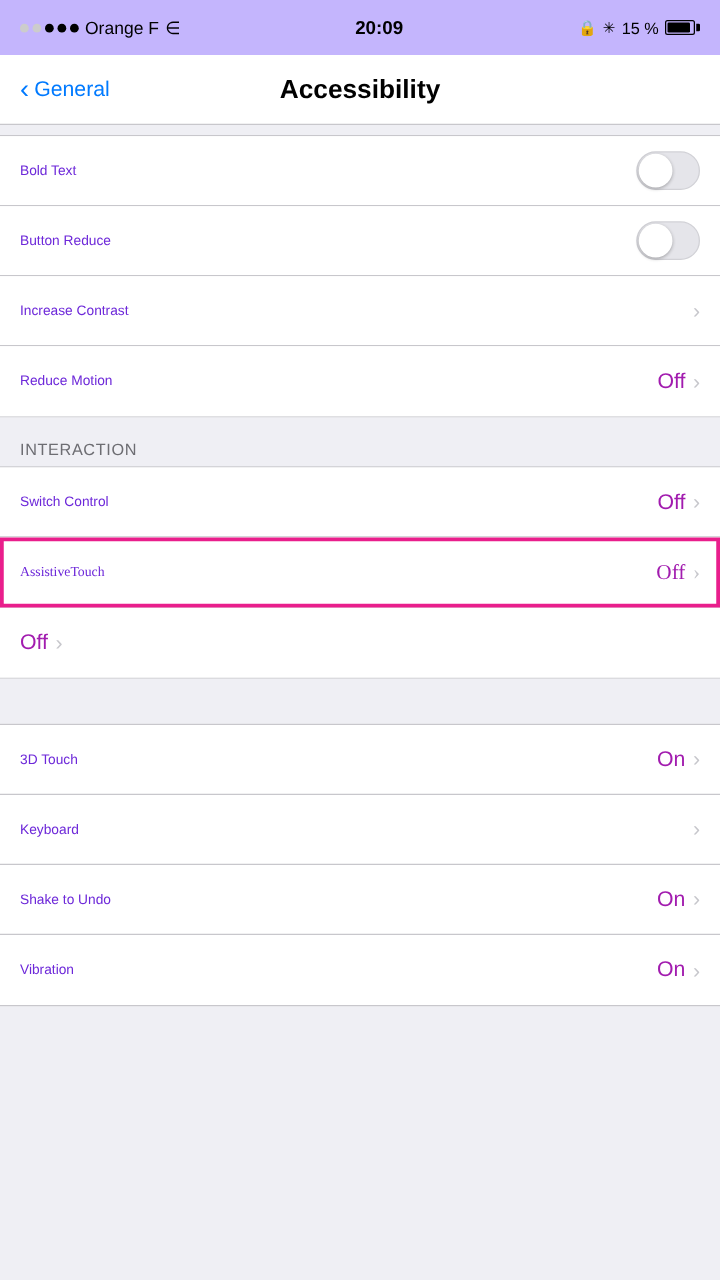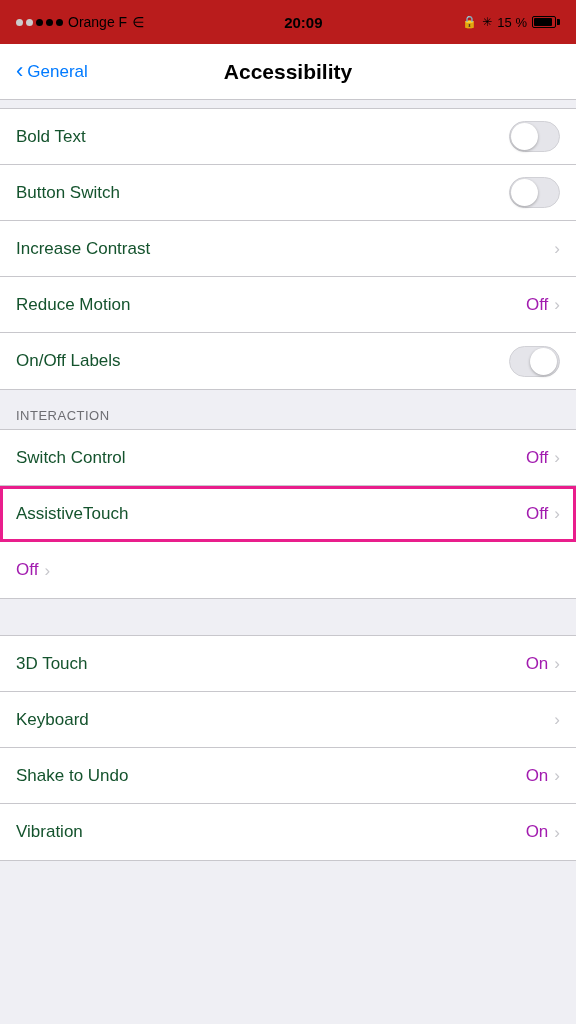--- a/index.html
+++ b/index.html
@@ -9,21 +9,21 @@
       width: 576px;
       min-height: 1024px;
       font-family: -apple-system, 'Helvetica Neue', Helvetica, Arial, sans-serif;
       background: #efeff4;
       color: #000;
       font-size: 17px;
     }
 
     
     .status-bar {
-      background: #b91c1c;
+      background: #c4b5fd;
       height: 44px;
       display: flex;
       align-items: center;
       justify-content: space-between;
       padding: 0 16px;
       font-size: 13px;
       font-weight: 500;
     }
     .status-left {
       display: flex;
@@ -140,22 +140,22 @@
       padding: 0 16px;
       min-height: 56px;
       border-bottom: 1px solid #c8c7cc;
       background: #fff;
       position: relative;
     }
     .list-item:last-child {
       border-bottom: none;
     }
     .list-item-label {
-      font-size: 17px;
-      color: #14532d;
+      font-size: 11px;
+      color: #6d28d9;
     }
     .list-item-right {
       display: flex;
       align-items: center;
       gap: 6px;
     }
     .list-item-value {
       font-size: 17px;
       color: #a21caf;
     }
@@ -192,20 +192,21 @@
     }
     .toggle.partial .toggle-knob {
       left: 20px;
     }
 
     
     .highlighted {
       outline: 3px solid #e91e8c;
       outline-offset: -3px;
       z-index: 2;
+      font-family: Liberation Serif, serif;
     }
 
     .gap-section {
       height: 36px;
       background: #efeff4;
     }
   </style>
 </head>
 <body>
 
@@ -249,21 +250,21 @@
   <div class="list-item">
     <span class="list-item-label">Bold Text</span>
     <div class="list-item-right">
       <div class="toggle">
         <div class="toggle-knob"></div>
       </div>
     </div>
   </div>
 
   <div class="list-item">
-    <span class="list-item-label">Button Switch</span>
+    <span class="list-item-label">Button Reduce</span>
     <div class="list-item-right">
       <div class="toggle">
         <div class="toggle-knob"></div>
       </div>
     </div>
   </div>
 
   <div class="list-item">
     <span class="list-item-label">Increase Contrast</span>
     <div class="list-item-right">
@@ -272,28 +273,20 @@
   </div>
 
   <div class="list-item">
     <span class="list-item-label">Reduce Motion</span>
     <div class="list-item-right">
       <span class="list-item-value">Off</span>
       <span class="chevron-right">›</span>
     </div>
   </div>
 
-  <div class="list-item">
-    <span class="list-item-label">On/Off Labels</span>
-    <div class="list-item-right">
-      <div class="toggle partial">
-        <div class="toggle-knob"></div>
-      </div>
-    </div>
-  </div>
 </div>
 
 <div class="section-header">INTERACTION</div>
 <div class="list-group">
 
   <div class="list-item">
     <span class="list-item-label">Switch Control</span>
     <div class="list-item-right">
       <span class="list-item-value">Off</span>
       <span class="chevron-right">›</span>

